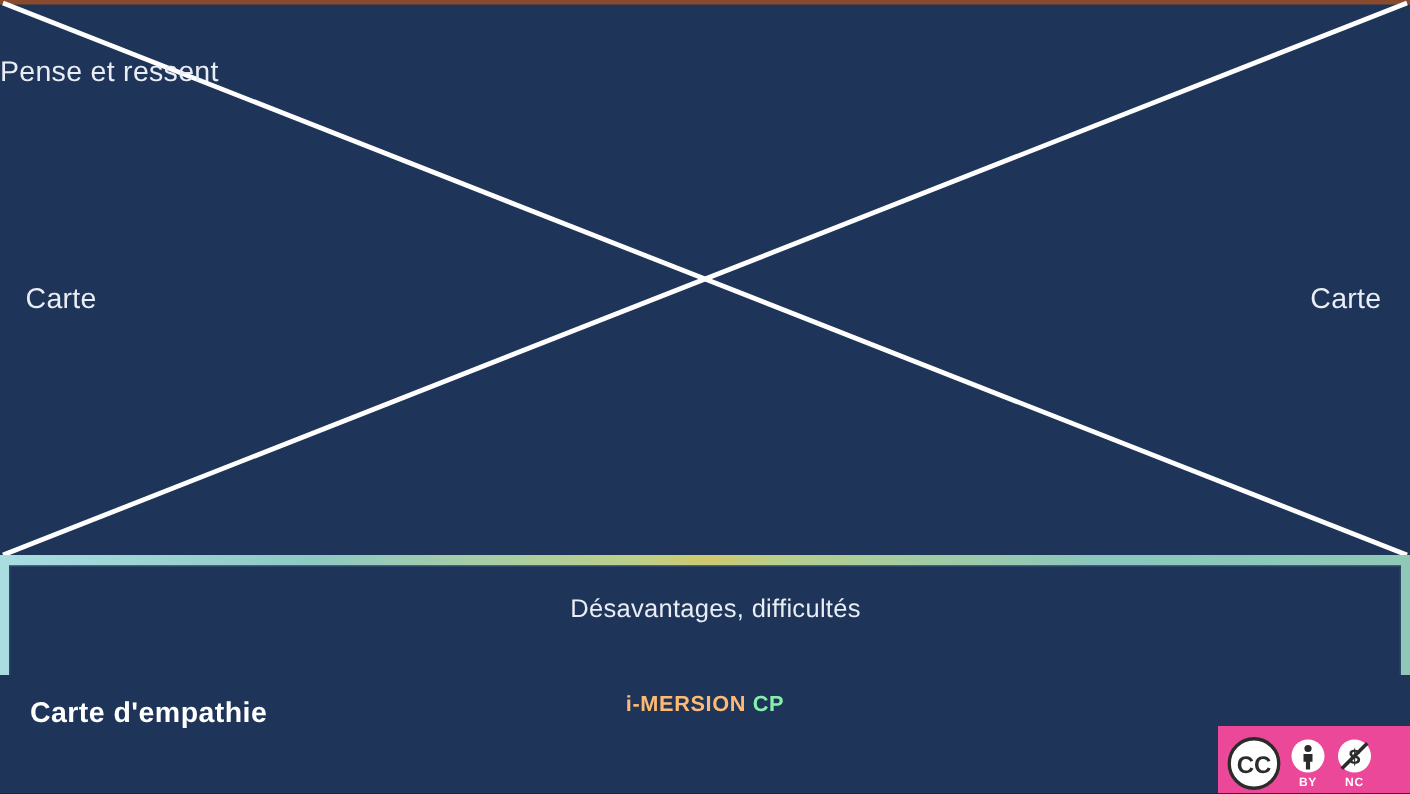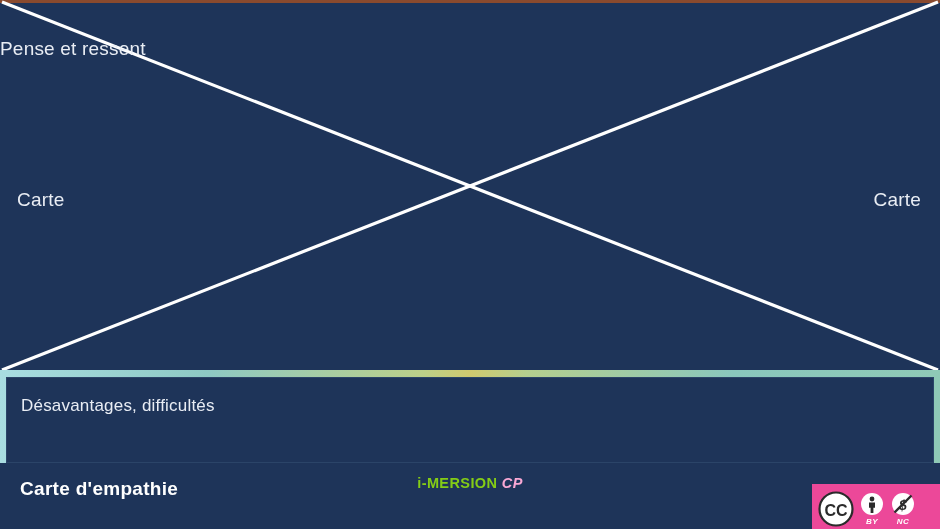--- a/index.html
+++ b/index.html
@@ -76,27 +76,28 @@
     flex: 1 1 0;
     background: #1e3459;
     border: 1px solid #2b4468;
     padding: 18px 0 0 14px;
   }
   .box-label {
     color: #e9edf4;
     font-size: 17px;
     letter-spacing: .2px;
     white-space: nowrap;
+    text-align: center;
   }
 
   
   .footer {
     position: absolute;
     left: 0;
-    bottom: 0;
+    bottom: 13px;
     width: 940px;
     height: 66px;
     background: #1e3459;
   }
   .slide-title {
     position: absolute;
     left: 20px;
     top: 15px;
     color: #ffffff;
     font-size: 19px;
@@ -106,22 +107,22 @@
   .brand {
     position: absolute;
     left: 0;
     top: 12px;
     width: 940px;
     text-align: center;
     font-size: 14.5px;
     font-weight: bold;
     letter-spacing: .4px;
   }
-  .brand .b-main { color: #84cc16; }
-  .brand .b-sub  { color: #f9a8d4; font-style: italic; }
+  .brand .b-main { color: #fdba74; }
+  .brand .b-sub  { color: #86efac; }
 
   
   .cc-badge {
     position: absolute;
     left: 812px;
     top: 484px;
     width: 128px;
     height: 45px;
     background: #ec4899;
     display: flex;
@@ -134,21 +135,20 @@
     width: 36px;
     height: 36px;
     flex: 0 0 auto;
   }
   .cc-mark svg { display: block; }
   .cc-item {
     position: relative;
     width: 26px;
     flex: 0 0 auto;
     text-align: center;
-    font-style: italic;
   }
   .cc-item svg { display: block; margin: 0 auto; }
   .cc-cap {
     color: #ffffff;
     font-size: 8px;
     font-weight: bold;
     line-height: 10px;
     letter-spacing: .5px;
     margin-top: 1px;
   }

